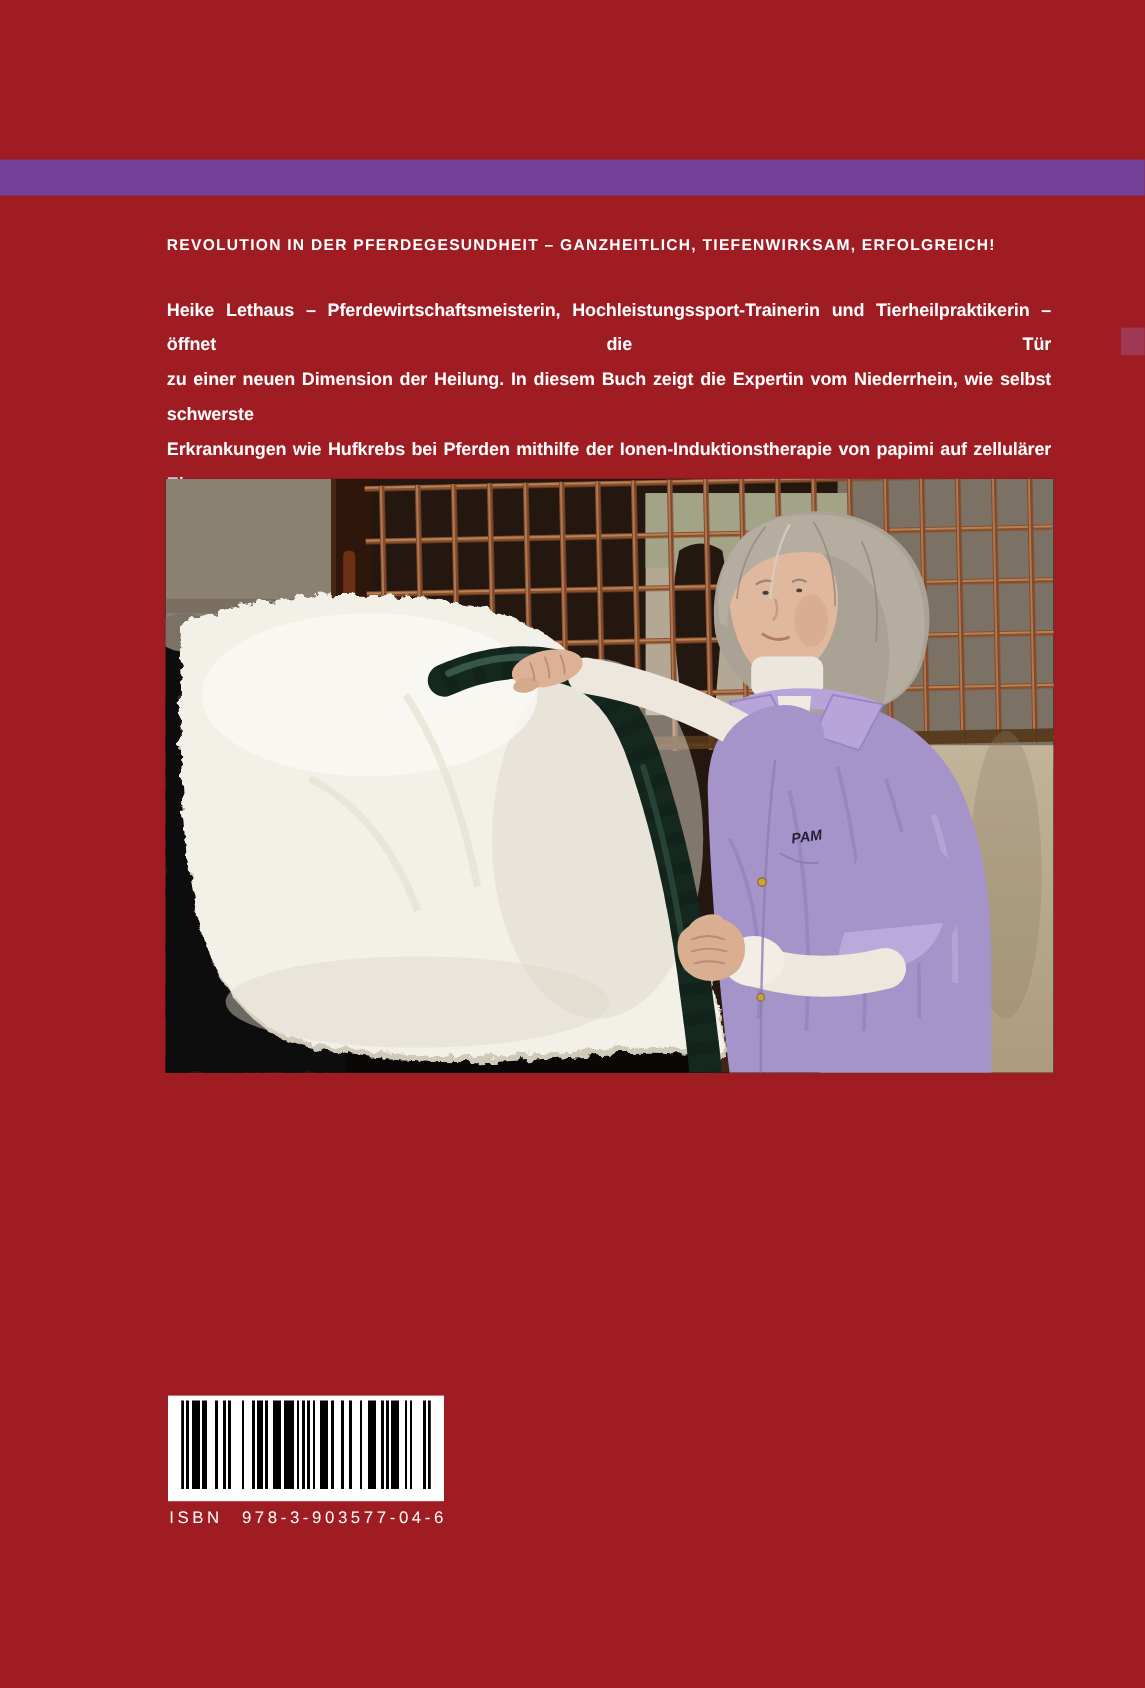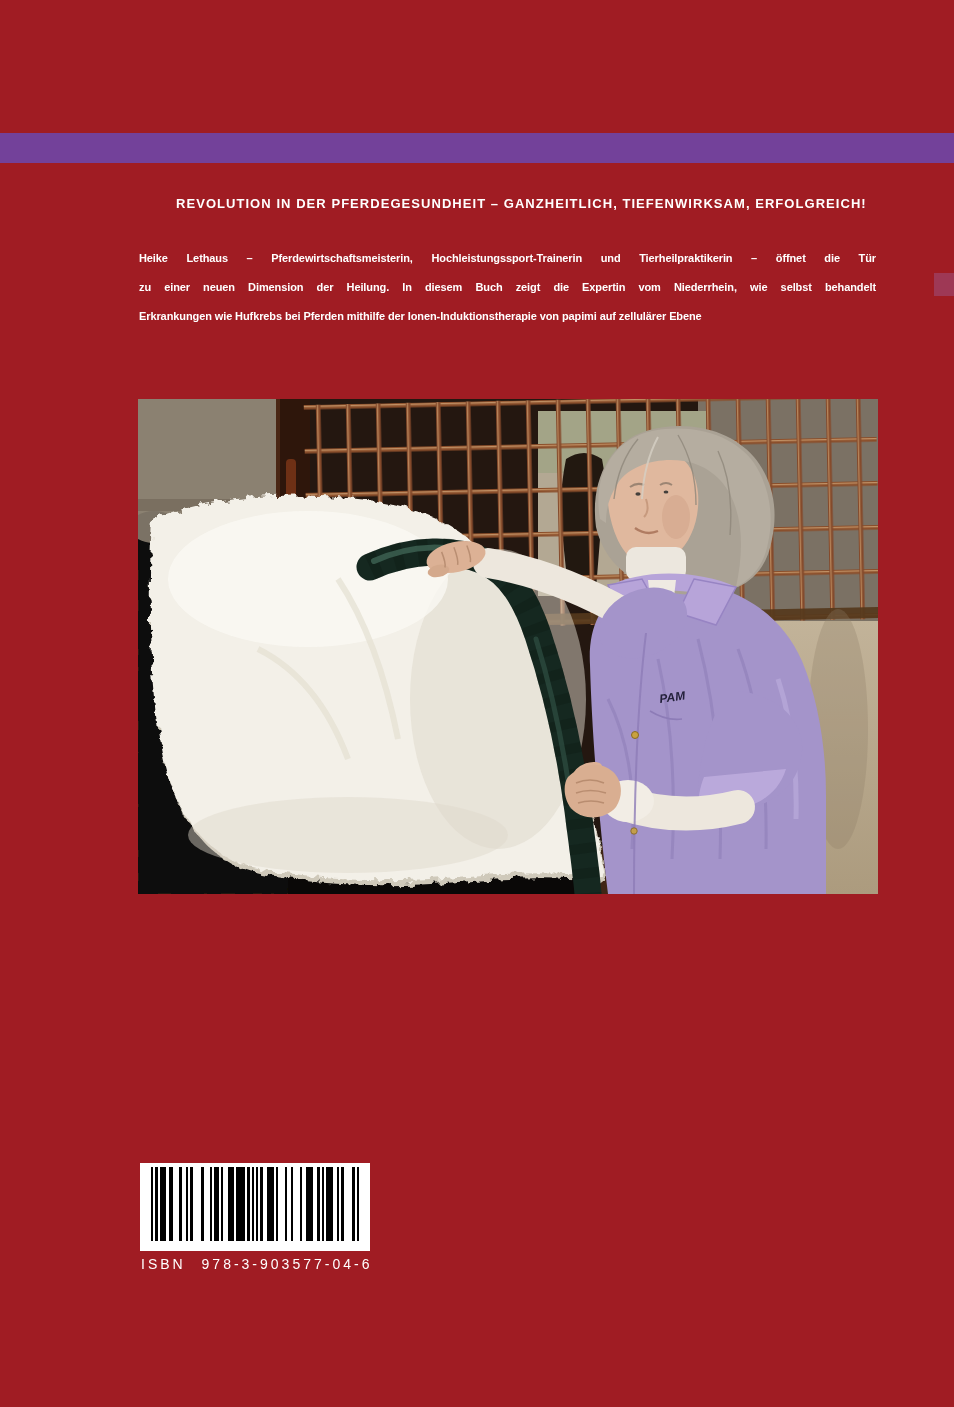--- a/index.html
+++ b/index.html
@@ -16,26 +16,25 @@
   }
   .accent-band-edge{
     position:absolute;right:0;top:140px;width:20px;height:23px;
     background:#9a74c0;opacity:.32;
   }
   .headline{
     position:absolute;left:139px;top:195px;width:737px;
     color:var(--text-white,#fff);
     font-weight:700;font-size:13px;line-height:18px;letter-spacing:1.05px;
     white-space:nowrap;
-    margin-left:37px;
   }
   .blurb{
     position:absolute;left:139px;top:244px;width:737px;
     color:var(--text-white,#fff);
-    font-weight:700;font-size:11px;line-height:29px;letter-spacing:-0.1px;
+    font-weight:700;font-size:15px;line-height:29px;letter-spacing:-0.1px;
   }
   .blurb-line{text-align:justify;text-align-last:justify;}
   .blurb-line:last-child{text-align-last:left;}
   .photo{
     position:absolute;left:138px;top:399px;width:740px;height:495px;
     background:#241710;
   }
   .photo svg{display:block;width:100%;height:100%;}
   .barcode{
     position:absolute;left:140px;top:1163px;width:230px;height:88px;
@@ -56,21 +55,21 @@
 <div class="cover">
 
   <div class="accent-band">
     <div class="accent-band-edge"></div>
   </div>
 
   <div class="headline">REVOLUTION IN DER PFERDEGESUNDHEIT – GANZHEITLICH, TIEFENWIRKSAM, ERFOLGREICH!</div>
 
   <div class="blurb">
     <div class="blurb-line">Heike Lethaus – Pferdewirtschaftsmeisterin, Hochleistungssport-Trainerin und Tierheilpraktikerin – öffnet die Tür</div>
-    <div class="blurb-line">zu einer neuen Dimension der Heilung. In diesem Buch zeigt die Expertin vom Niederrhein, wie selbst behandelt</div>
+    <div class="blurb-line">zu einer neuen Dimension der Heilung. In diesem Buch zeigt die Expertin vom Niederrhein, wie selbst schwerste</div>
     <div class="blurb-line">Erkrankungen wie Hufkrebs bei Pferden mithilfe der Ionen-Induktionstherapie von papimi auf zellulärer Ebene</div>
   </div>
 
   <div class="photo">
     <svg viewBox="0 0 740 495" preserveAspectRatio="none">
       <defs>
         <filter id="fluff" x="-10%" y="-10%" width="120%" height="120%">
           <feTurbulence type="fractalNoise" baseFrequency="0.11" numOctaves="3" seed="7" result="n"></feTurbulence>
           <feDisplacementMap in="SourceGraphic" in2="n" scale="11"></feDisplacementMap>
         </filter>

